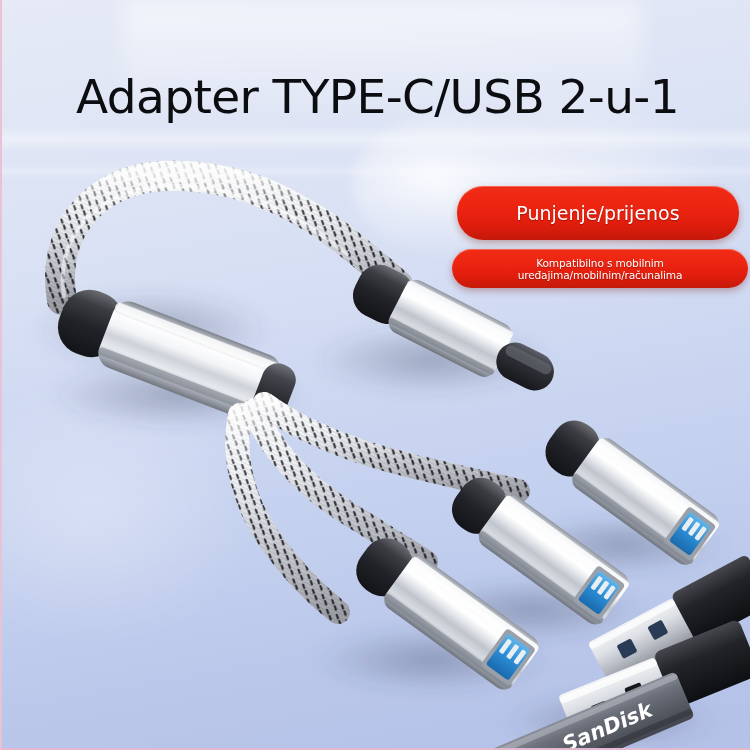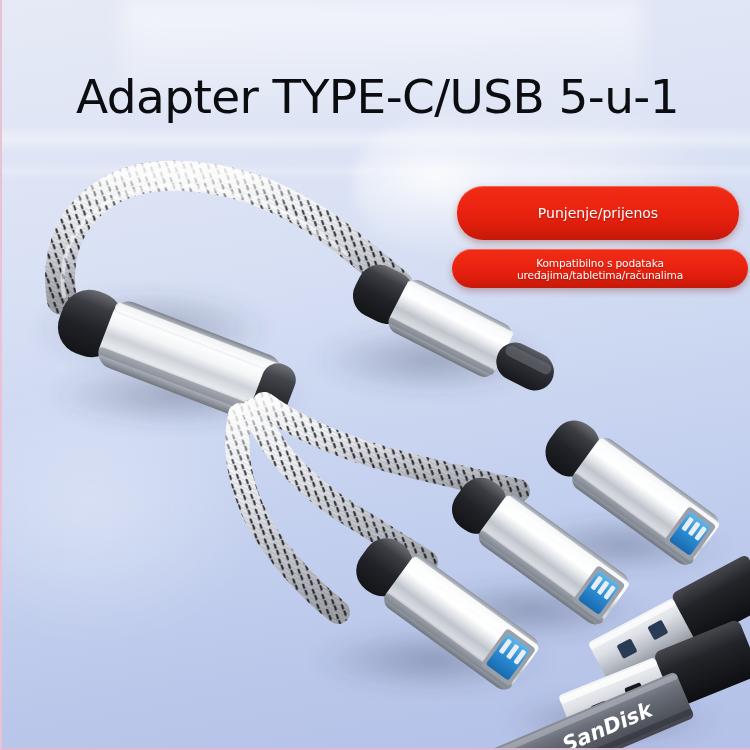--- a/index.html
+++ b/index.html
@@ -88,21 +88,21 @@
     align-items: center;
     justify-content: center;
     box-sizing: border-box;
     background: linear-gradient(180deg, #f02c16 0%, #ec2411 40%, #df1d0c 72%, #c4190a 100%);
     box-shadow: 0 3px 7px rgba(120,18,8,0.32), inset 0 1px 0 rgba(255,255,255,0.28);
     text-shadow: 0 1px 1px rgba(110,14,6,0.55);
   }
   .badge-1 {
     left: 455px; top: 186px;
     width: 282px; height: 54px;
-    font-size: 14px;
+    font-size: 19px;
     line-height: 1.18;
     padding: 0 10px;
     font-weight: 400;
   }
   .badge-2 {
     left: 450px; top: 249px;
     width: 296px; height: 39px;
     font-size: 10.6px;
     padding: 0 10px;
     font-weight: 400;
@@ -308,25 +308,25 @@
     </g>
 
     <g transform="rotate(-23 610 722)">
       <rect x="476" y="700" width="212" height="50" rx="5" fill="url(#driveGrad)"></rect>
       <rect x="476" y="702" width="212" height="6" rx="3" fill="#b6bac3" opacity="0.55"></rect>
       <rect x="476" y="740" width="212" height="6" rx="3" fill="#2c2e35" opacity="0.5"></rect>
       <text x="556" y="732" font-family="'DejaVu Sans','Liberation Sans',sans-serif" font-size="21" font-weight="bold" font-style="italic" fill="#ffffff">SanDisk</text>
     </g>
   </svg>
 
-  <div class="title">Adapter TYPE-C/USB 5-u-1</div>
+  <div class="title">Adapter TYPE-C/USB 2-u-1</div>
 
   <div class="badge badge-1">
     <span>
       <span>Punjenje/prijenos</span><br>
     </span>
   </div>
 
   <div class="badge badge-2">
-    <span>Kompatibilno s podataka uređajima/tabletima/računalima</span>
+    <span>Kompatibilno s mobilnim uređajima/mobilnim/računalima</span>
   </div>
 
 </div>
 
 </body></html>

